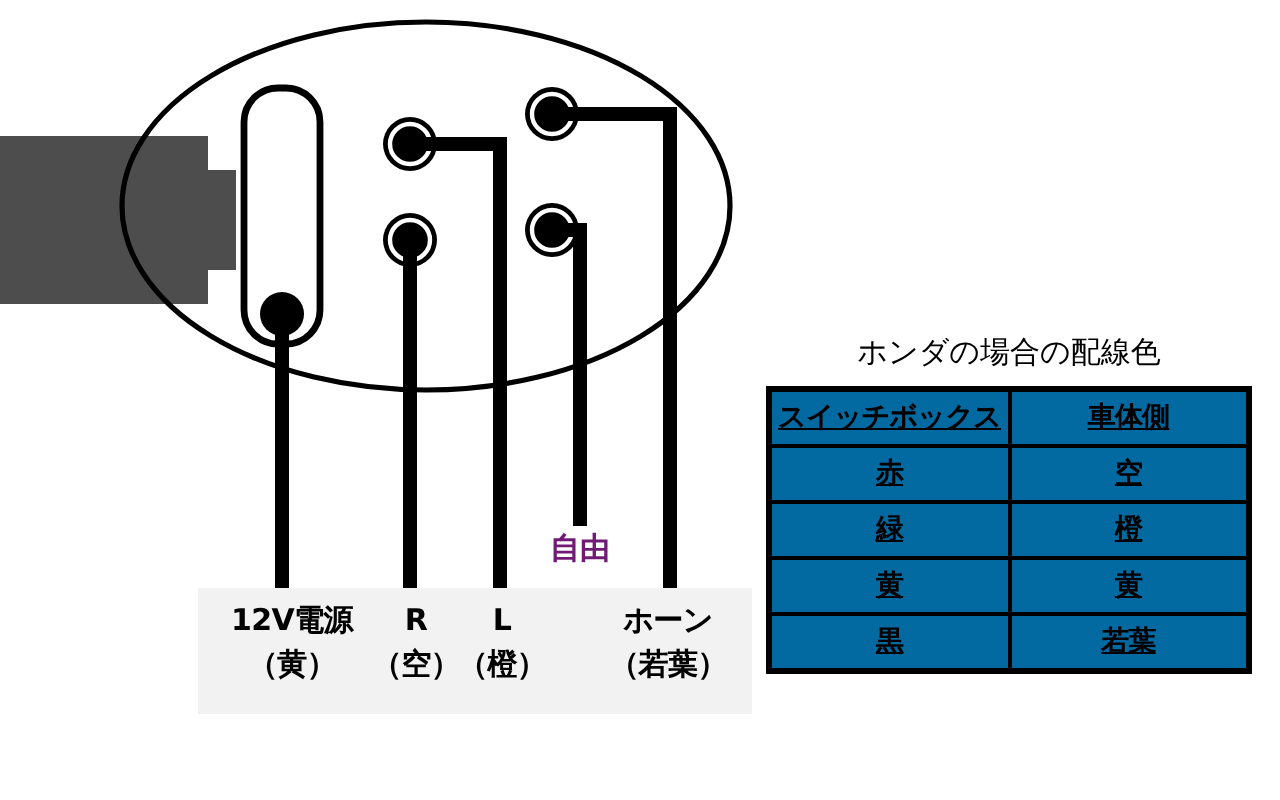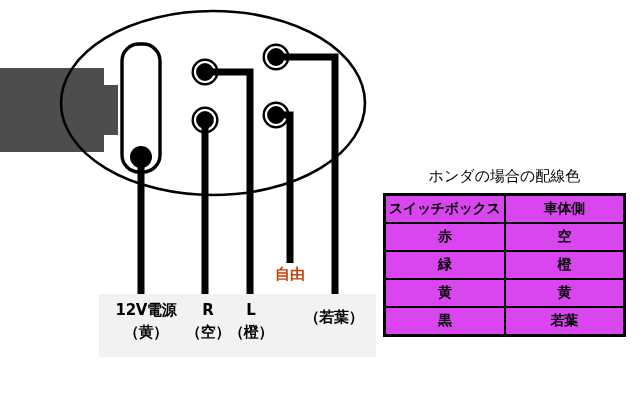--- a/index.html
+++ b/index.html
@@ -58,21 +58,21 @@
   .lab-horn  { left: 288px; top: 303px; width: 92px; }
 
   .free-label {
     position: absolute;
     left: 262px;
     top: 265px;
     width: 56px;
     text-align: center;
     font-size: 15px;
     font-weight: 700;
-    color: #c2410c;
+    color: #701a75;
     white-space: nowrap;
   }
 
   
   .table-title {
     position: absolute;
     left: 383px;
     top: 167px;
     width: 243px;
     text-align: center;
@@ -80,23 +80,24 @@
     font-weight: 400;
     color: #000;
     white-space: nowrap;
   }
   table.wire-table {
     position: absolute;
     left: 383px;
     top: 193px;
     width: 243px;
     border-collapse: collapse;
-    background: #d946ef;
+    background: #0369a1;
     border: 3px solid #000;
     table-layout: fixed;
+    text-decoration: underline;
   }
   table.wire-table td,
   table.wire-table th {
     border: 2px solid #000;
     text-align: center;
     font-size: 14px;
     font-weight: 700;
     color: #000;
     padding: 2px 0 3px 0;
     height: 21px;
@@ -150,20 +151,21 @@
   </div>
   <div class="wire-label lab-r">
     <span class="l1">R</span>
     <span class="l2">（空）</span>
   </div>
   <div class="wire-label lab-l">
     <span class="l1">L</span>
     <span class="l2">（橙）</span>
   </div>
   <div class="wire-label lab-horn">
+    <span class="l1">ホーン</span>
     <span class="l2">（若葉）</span>
   </div>
 
   <div class="table-title">ホンダの場合の配線色</div>
 
   <table class="wire-table">
     <thead>
       <tr>
         <th class="c-left">スイッチボックス</th>
         <th class="c-left">車体側</th>

